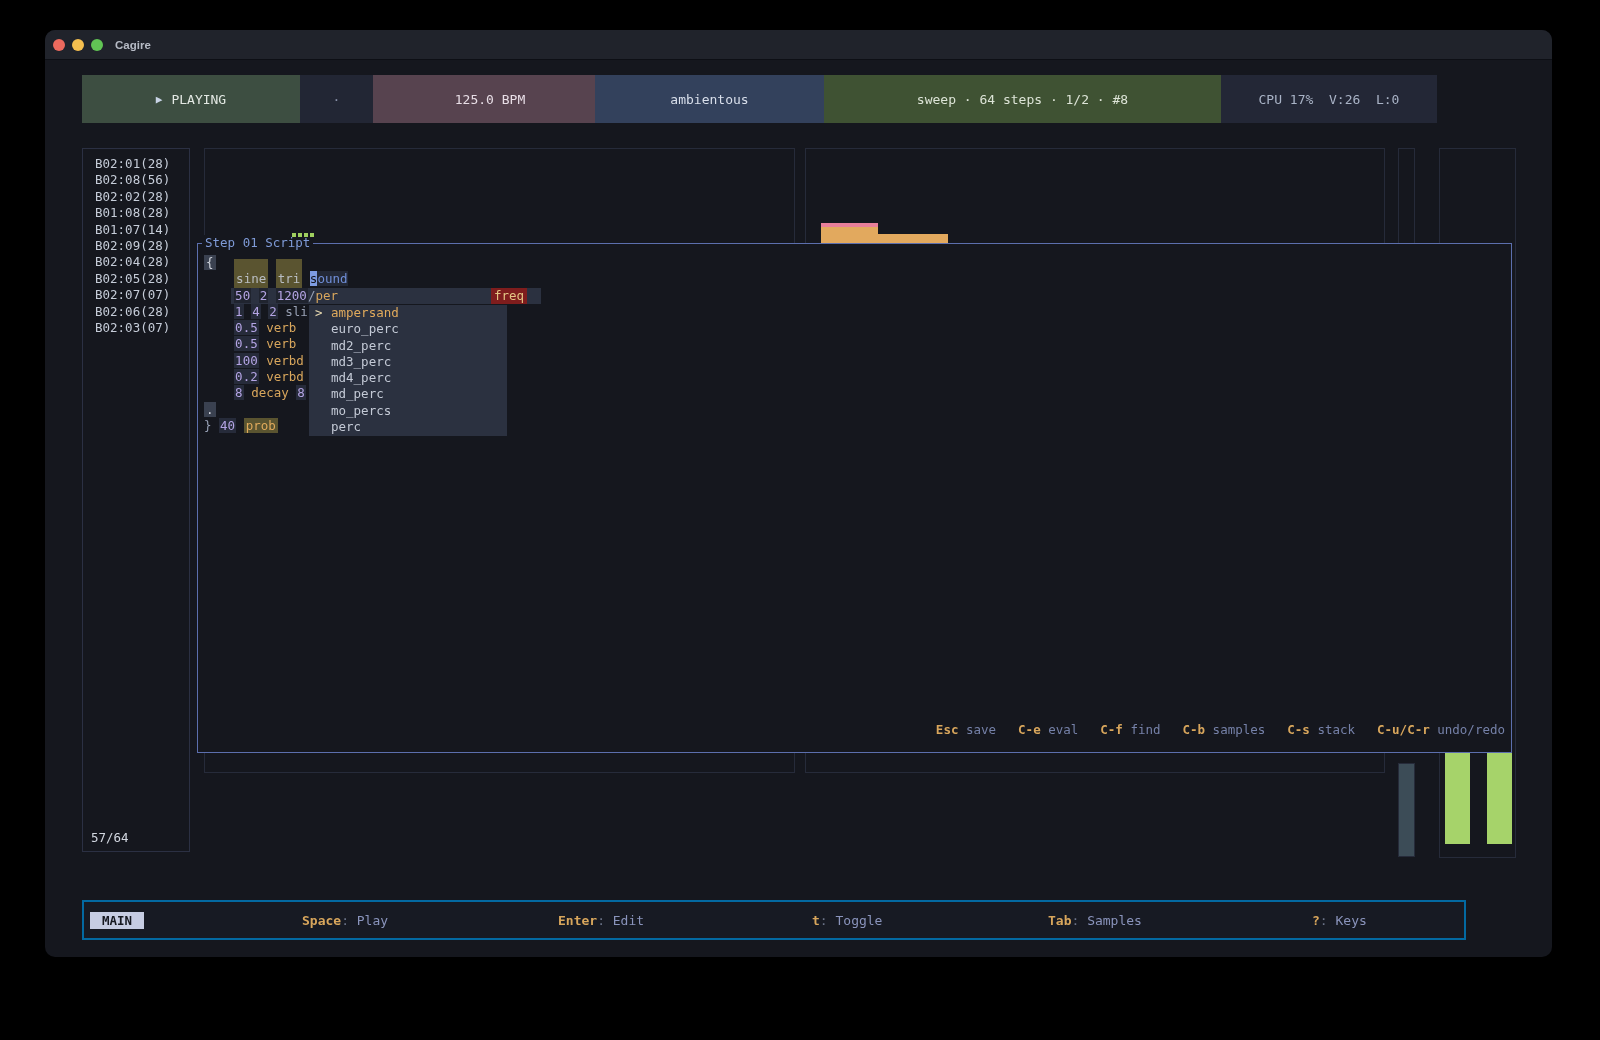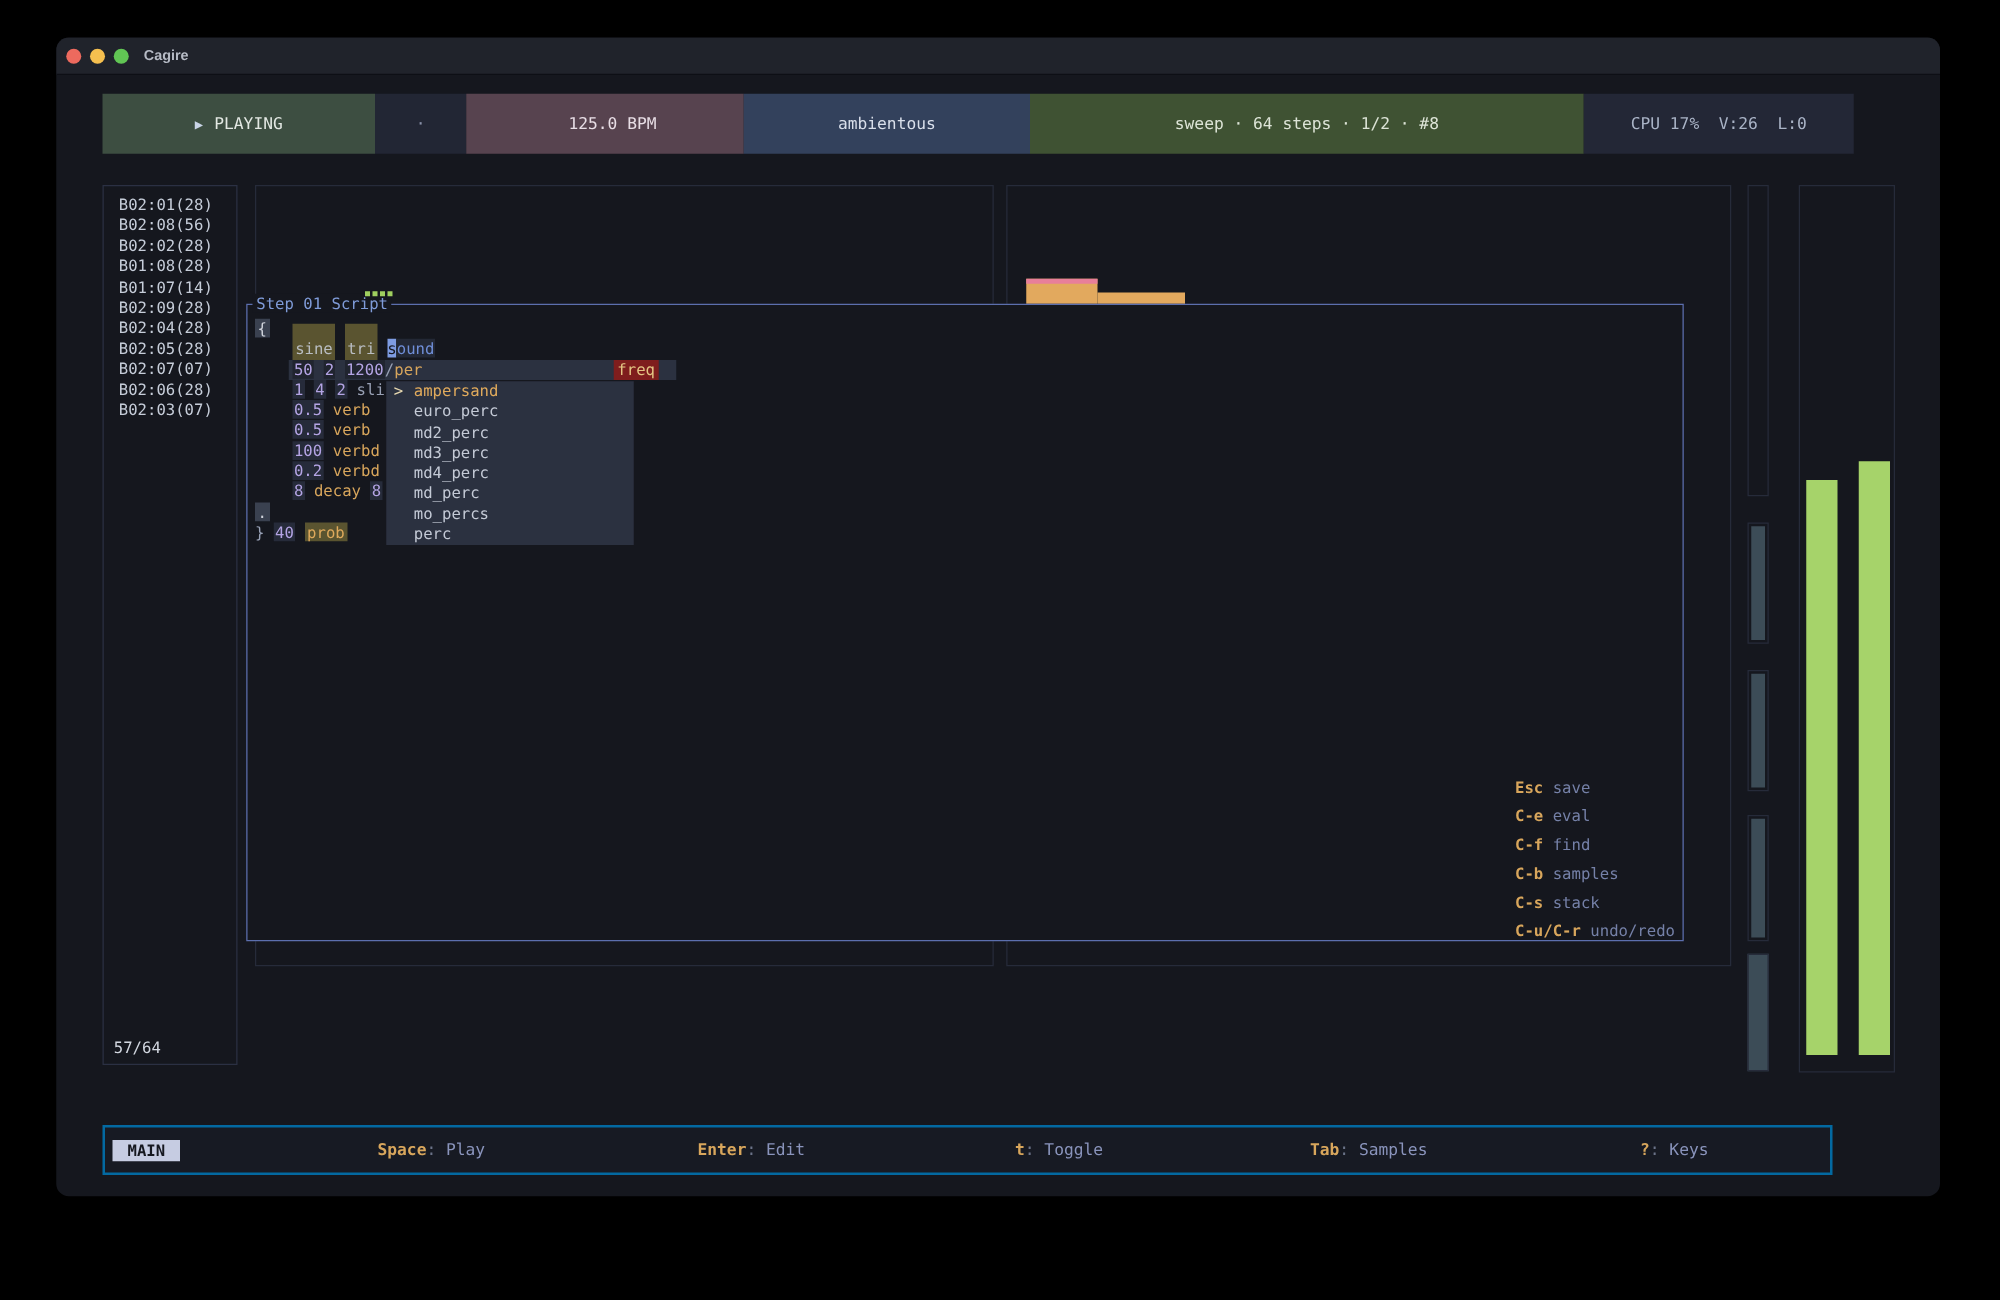--- a/index.html
+++ b/index.html
@@ -13,41 +13,41 @@
   .light.green{left:46px;background:#61c554;}
   .wtitle{position:absolute;left:70px;top:0;line-height:30px;font-family:"Liberation Sans",sans-serif;font-weight:bold;font-size:11.5px;color:#b6bbc5;}
   
   .statusbar{position:absolute;left:37px;top:45px;width:1438px;height:48px;display:flex;font-size:13px;}
   .seg{display:flex;align-items:center;justify-content:center;gap:9px;white-space:pre;}
   .seg-playing{width:218px;background:#3d4e41;color:#e3e8e3;}
   .seg-playing .picon{color:#c9d4e6;font-size:11px;}
   .seg-dot{width:73px;background:#222634;color:#8890a8;}
   .seg-bpm{width:222px;background:#57434f;color:#e8dee6;padding-left:12px;}
   .seg-project{width:229px;background:#33415c;color:#d9dfeb;}
-  .seg-pattern{width:443px;background:#3f5233;color:#dde4d7;}
+  .seg-pattern{width:397px;background:#3f5233;color:#dde4d7;}
   .seg-system{width:216px;background:#232736;color:#a9b3c6;}
   
   .sidebar{position:absolute;left:37px;top:118px;width:108px;height:704px;border:1px solid #2b3043;}
   .sidebar-list{padding-top:7px;}
   .sidebar-item{height:16.4px;line-height:16.4px;padding-left:12px;font-size:12.5px;color:#c6cdd9;white-space:pre;}
   .counter{position:absolute;left:8px;bottom:6px;font-size:12.5px;color:#d2d7e0;}
   
   .panelA{position:absolute;left:159px;top:118px;width:591px;height:625px;border:1px solid #262b3a;}
   .panelB{position:absolute;left:760px;top:118px;width:580px;height:625px;border:1px solid #262b3a;}
   .pattern-bar{position:absolute;background:#e2a95e;}
   .pattern-cap{position:absolute;left:0;top:0;width:100%;height:4px;background:#e87f9a;}
   
   .minibox{position:absolute;left:1353px;width:17px;border:1px solid #262b3a;}
   .minibox .fill{position:absolute;left:2px;right:2px;top:2px;bottom:2px;background:#3c4c57;}
   .minibox.solid{background:#3c4c57;}
   
   .meterpanel{position:absolute;left:1394px;top:118px;width:77px;height:710px;border:1px solid #262b3a;}
   .meter-bar{position:absolute;bottom:13px;width:25px;background:#a6d36a;}
   
-  .editor{position:absolute;left:152px;top:213px;width:1150px;height:510px;border:1px solid #5c6fae;background:#15171e;font-size:12.5px;}
+  .editor{position:absolute;left:152px;top:213px;width:1315px;height:510px;border:1px solid #5c6fae;background:#15171e;font-size:12.5px;}
   .editor-title{position:absolute;top:-9px;left:4px;background:#15171e;padding:0 3px;color:#7f9bd8;white-space:pre;}
   .dots{position:absolute;top:-11px;left:94px;display:flex;gap:2px;}
   .dot{width:4px;height:4px;background:#9fcf5f;}
   .code{position:absolute;left:6px;top:11px;right:6px;}
   .code-line{height:16.3px;line-height:16.3px;position:relative;white-space:pre;color:#aab2c0;}
   .band{position:absolute;left:27px;top:0;width:310px;height:16.3px;background:#2b3140;}
   .param-chip{position:absolute;right:14px;top:0;background:#7f1d1d;color:#e4c684;padding:0 3px;}
   .line-text{position:relative;}
   .tok.num{color:#b4a4e4;background:#262b3a;padding:0 1px;}
   .band-row .tok.num{background:#20242f;}
@@ -56,21 +56,21 @@
   .tok.olive{color:#b9bdc2;background:#5a5430;padding:12px 2px;}
   .tok.blue{color:#6f8ed8;background:#232835;}
   .tok.cursor{color:#14161f;background:#7e9ce2;}
   .tok.dim{color:#98a0b4;}
   .tok.punct{color:#9aa3b8;}
   .tok.slatechip{color:#d0d4dc;background:#3a4150;padding:0 2px;}
   .popup{position:absolute;left:111px;top:61px;width:198px;height:131px;background:#2b3140;z-index:5;}
   .popup-item{height:16.3px;line-height:16.3px;padding-left:22px;color:#c4cad6;position:relative;white-space:pre;}
   .popup-item.selected{color:#e0aa5c;}
   .popup-marker{position:absolute;left:6px;color:#e6d8b0;}
-  .editor-hints{position:absolute;right:6px;bottom:0;display:flex;gap:8px;color:#7581a8;white-space:pre;flex-direction:column;}
+  .editor-hints{position:absolute;right:6px;bottom:15px;display:flex;gap:22px;color:#7581a8;white-space:pre;}
   .editor-hints .k{color:#d8a65c;font-weight:bold;}
   
   .steps{position:absolute;left:160px;top:728px;width:1180px;height:92px;display:flex;gap:17px;}
   .step-cell{flex:1;border:1px solid #272c3a;position:relative;}
   .step-inner{position:absolute;left:4px;right:4px;top:4px;bottom:4px;background:#3c4c57;display:flex;align-items:center;justify-content:center;color:#9db4d6;font-size:13px;}
   
   .footer{position:absolute;left:37px;top:870px;width:1384px;height:40px;border:2px solid #0369a1;background:#171a23;text-decoration:underline;}
   .mode-badge{position:absolute;left:6px;top:10px;background:#c6cce2;color:#161820;font-weight:bold;padding:1px 12px;font-size:12.5px;}
   .footer-hint{position:absolute;top:0;line-height:38px;font-size:13px;white-space:pre;color:#8a94bc;}
   .footer-hint .k{color:#d8a65c;font-weight:bold;}

